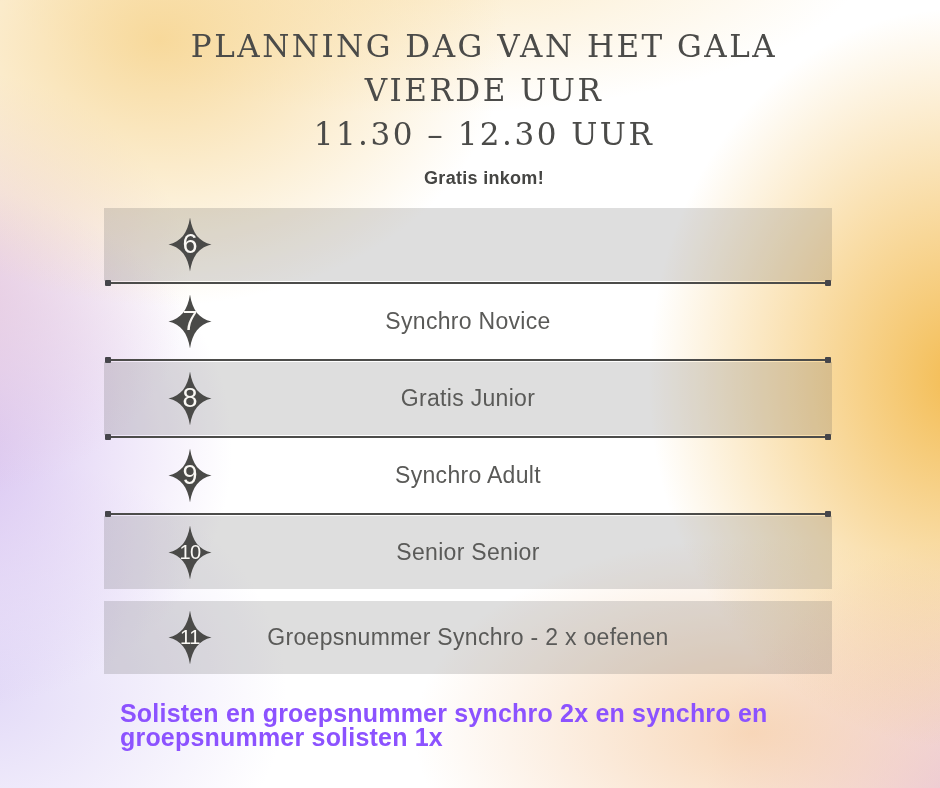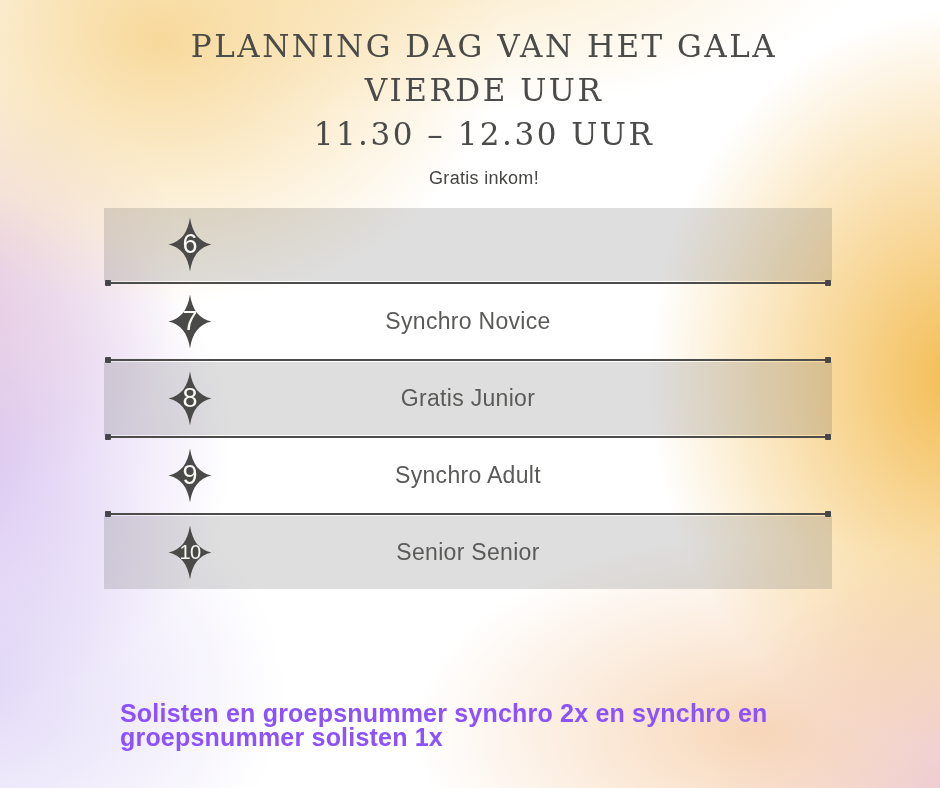--- a/index.html
+++ b/index.html
@@ -35,21 +35,21 @@
     font-family: "DejaVu Serif", "Liberation Serif", serif;
     font-weight: 400;
     font-size: 31px;
     line-height: 44px;
     letter-spacing: 2.5px;
     color: #4b4b49;
   }
   .free-note {
     margin-top: 12px;
     font-size: 18px;
-    font-weight: 400;
+    font-weight: 700;
     letter-spacing: 0.3px;
     color: #454543;
   }
 
   
   .schedule {
     position: absolute;
     left: 104px; top: 208px;
     width: 728px;
   }
@@ -166,17 +166,26 @@
     <div class="row highlighted">
       <span class="diamond">
         <svg viewBox="0 0 44 55" width="44" height="55" aria-hidden="true">
           <path d="M22 0.5 C24.5 16.5 31 24.5 43.5 27.5 C31 30.5 24.5 38.5 22 54.5 C19.5 38.5 13 30.5 0.5 27.5 C13 24.5 19.5 16.5 22 0.5 Z" fill="#4a4a48"></path>
         </svg>
         <span class="num small">10</span>
       </span>
       <span class="row-label">Senior Senior</span>
     </div>
 
+    <div class="row highlighted gap-before">
+      <span class="diamond">
+        <svg viewBox="0 0 44 55" width="44" height="55" aria-hidden="true">
+          <path d="M22 0.5 C24.5 16.5 31 24.5 43.5 27.5 C31 30.5 24.5 38.5 22 54.5 C19.5 38.5 13 30.5 0.5 27.5 C13 24.5 19.5 16.5 22 0.5 Z" fill="#4a4a48"></path>
+        </svg>
+        <span class="num small">11</span>
+      </span>
+      <span class="row-label">Groepsnummer Synchro - 2 x oefenen</span>
+    </div>
   </div>
 
   <div class="footer-note">Solisten en groepsnummer synchro 2x en synchro en groepsnummer solisten 1x</div>
 
 </div>
 
 </body></html>

